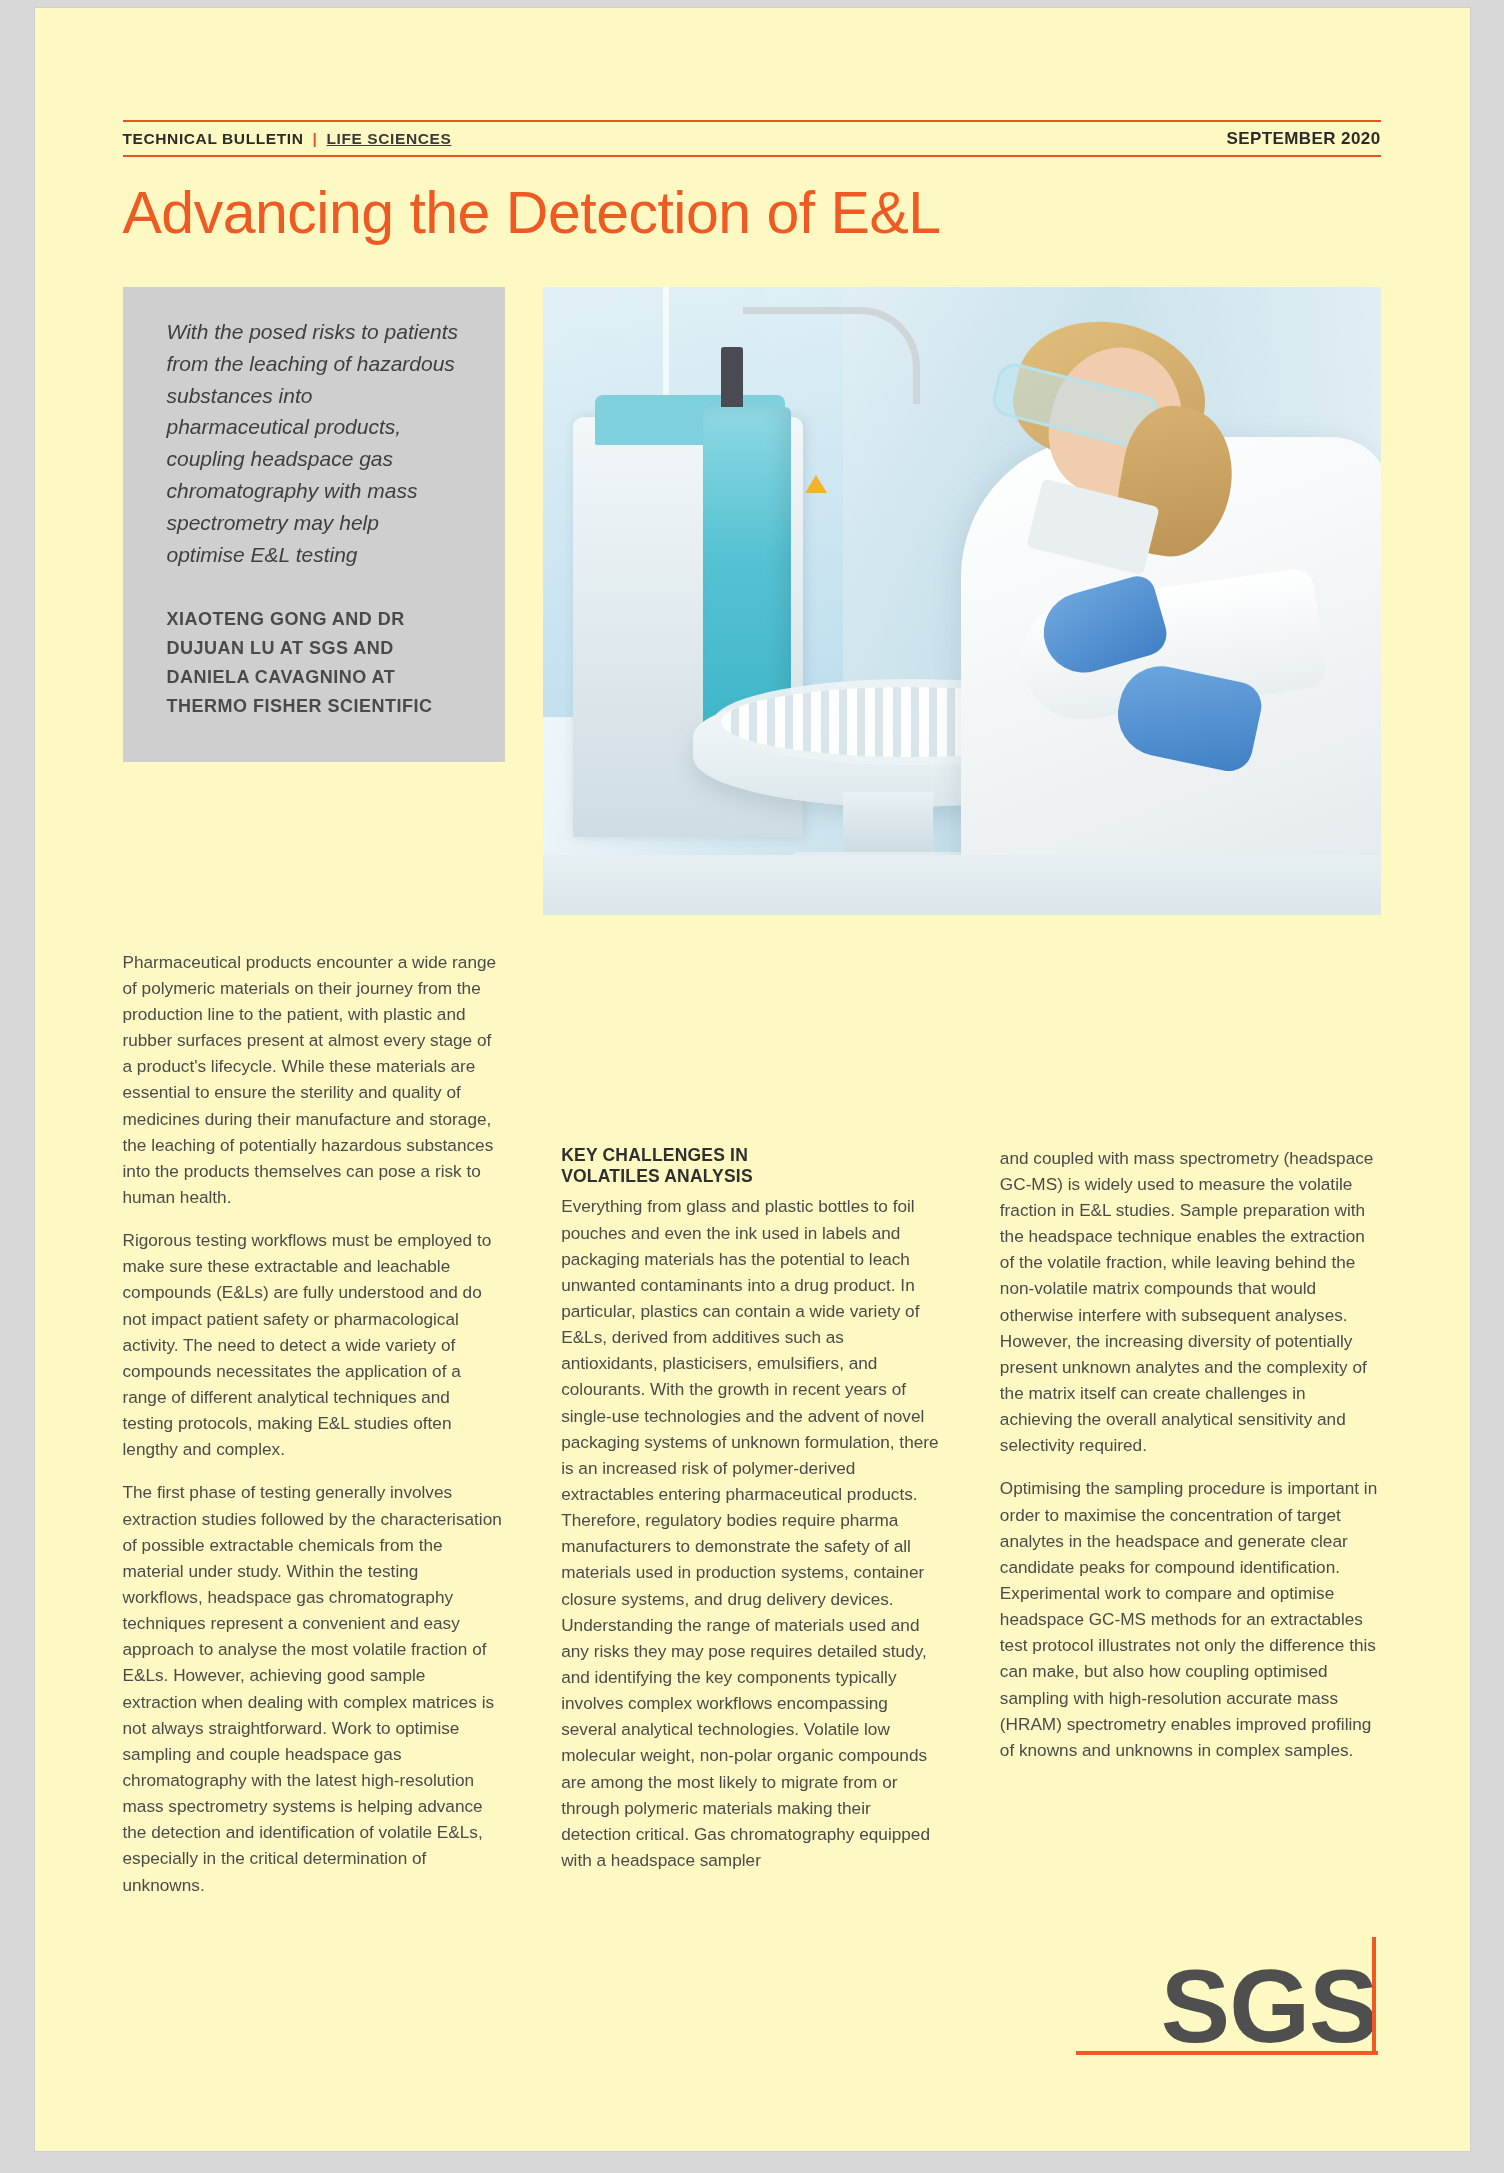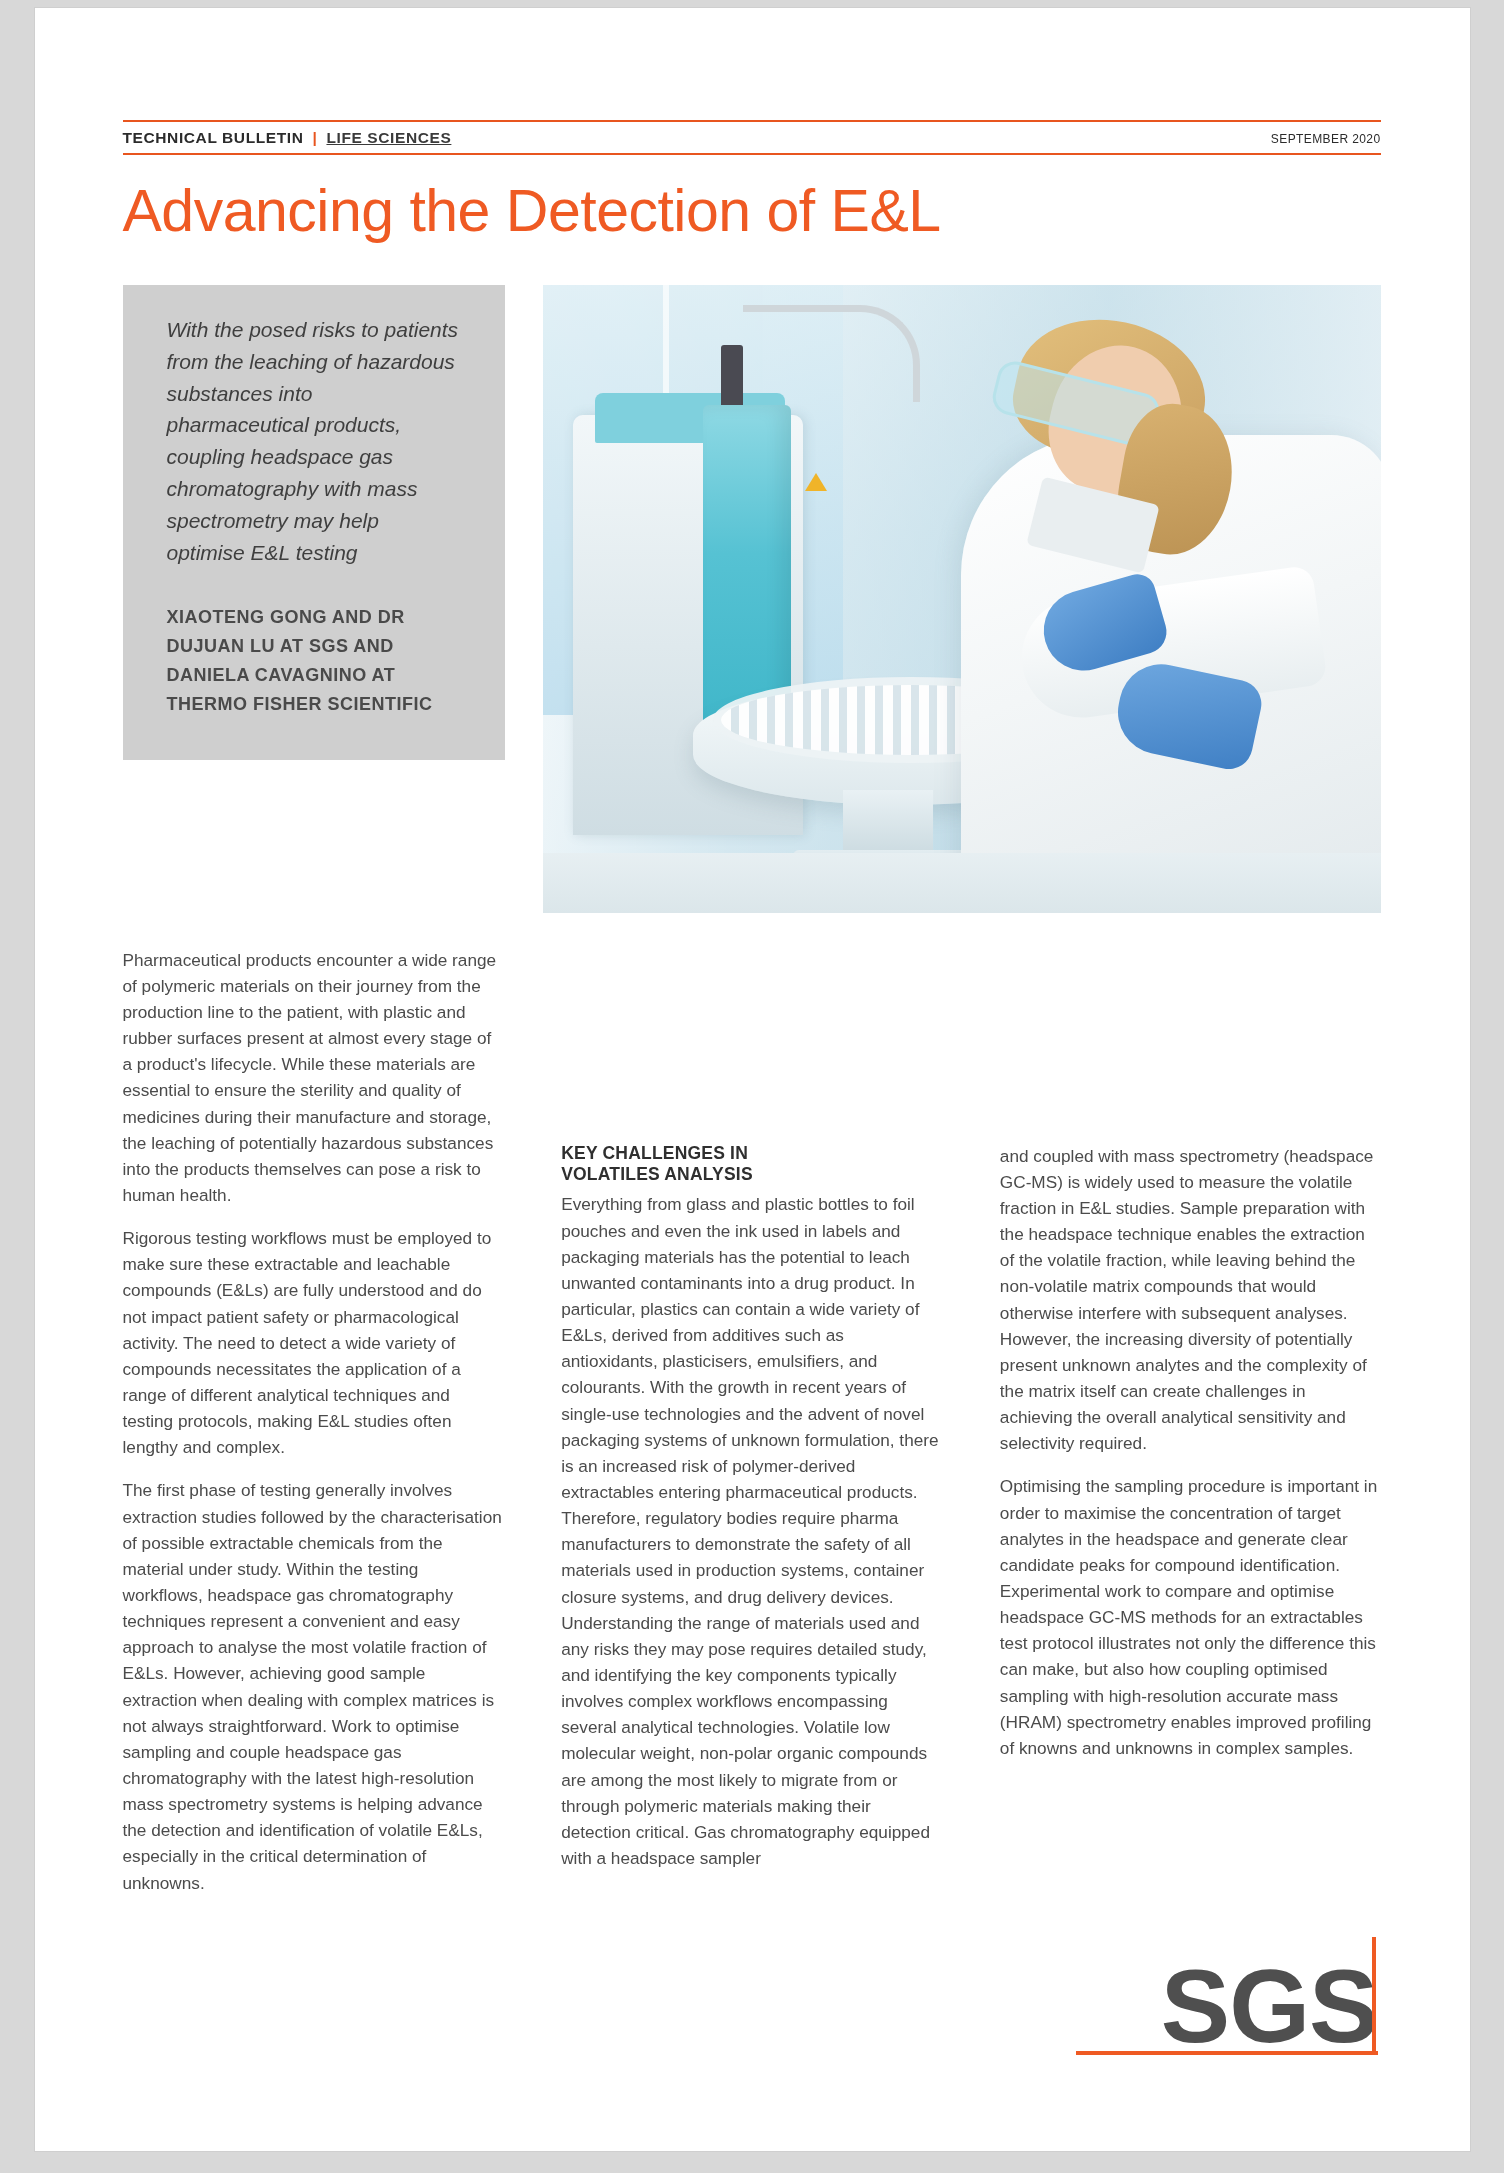--- a/index.html
+++ b/index.html
@@ -13,21 +13,21 @@
     font-family: "Liberation Sans", sans-serif;
     display: flex;
     align-items: flex-start;
     justify-content: center;
   }
   .page {
     position: relative;
     width: 1435px;
     height: 2143px;
     margin-top: 8px;
-    background: #ffffff;
+    background: #fef9c3;
     box-shadow: 0 0 0 1px #cfcfcf;
     overflow: hidden;
   }
   .inner {
     position: absolute;
     left: 88px;
     top: 112px;
     width: 1258px;
   }
 
@@ -54,22 +54,22 @@
   }
   .header-left .divider {
     color: #e8551f;
     font-weight: bold;
   }
   .header-left .sub {
     color: #3a3a3a;
     text-decoration: underline;
   }
   .header-right {
-    font-size: 12px;
-    font-weight: normal;
+    font-size: 17px;
+    font-weight: bold;
     letter-spacing: 0.4px;
     color: #2b2b2b;
   }
 
   
   .title {
     margin-top: 23px;
     color: #ef5a23;
     font-size: 59px;
     line-height: 1.14;

